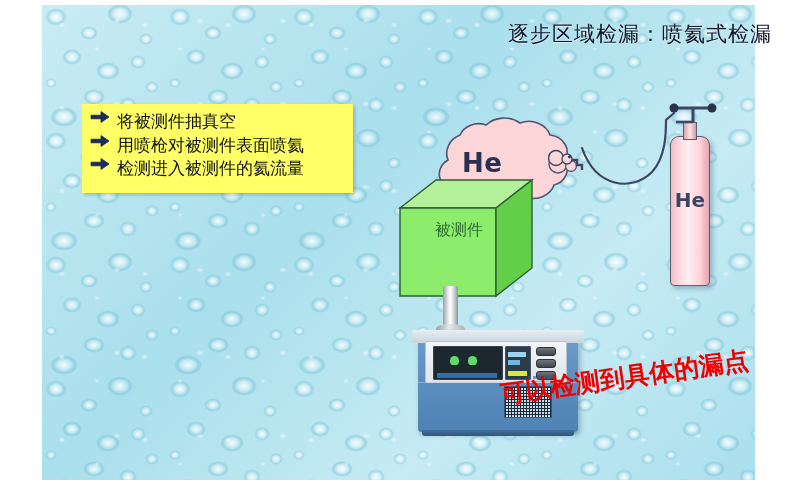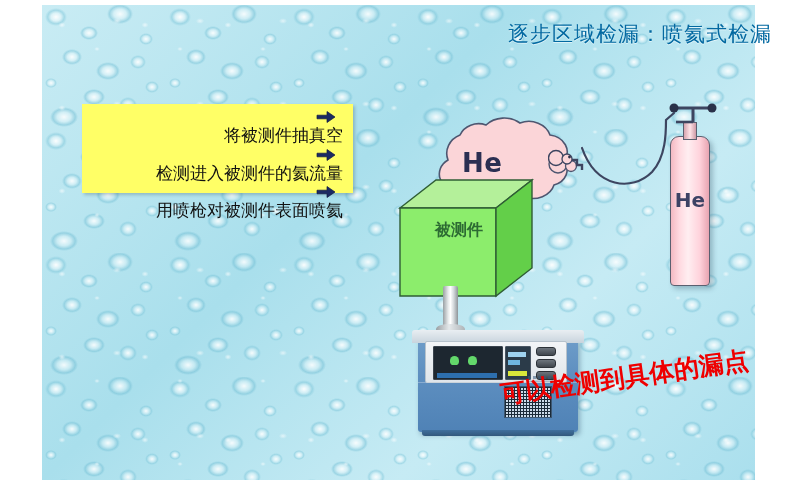--- a/index.html
+++ b/index.html
@@ -60,47 +60,46 @@
     pointer-events:none;
   }
 
   
   #title {
     position: absolute;
     left: 508px;
     top: 20px;
     font-size: 21px;
     letter-spacing: 1px;
-    color: #0369a1;
+    color: #0f172a;
     font-family: "DejaVu Sans", "Liberation Sans", sans-serif;
     white-space: nowrap;
     text-shadow: 0 1px 0 rgba(255,255,255,.55);
   }
 
   
   .ybox {
     position: absolute;
     background: #ffff66;
     box-shadow: 2px 2px 3px rgba(60,90,100,.30);
     padding: 6px 10px 8px 8px;
     box-sizing: border-box;
   }
   #box-steps { left: 82px; top: 104px; width: 271px; height: 89px; }
   #box-adv   { left: 82px; top: 232px; width: 273px; height: 89px; }
 
   .blist { list-style: none; margin: 0; padding: 0; }
   .blist li {
     display: flex;
-    align-items: flex-end;
+    align-items: flex-start;
     font-size: 17px;
     color: #101010;
     line-height: 1.33;
     margin: 0 0 1px 0;
     white-space: nowrap;
-    flex-direction: column;
   }
   .arrow {
     flex: 0 0 auto;
     width: 20px;
     height: 14px;
     margin-right: 7px;
     position: relative;
   }
   .arrow svg { display: block; }
 
@@ -136,21 +135,21 @@
   #cube { position: absolute; left: 398px; top: 178px; width: 166px; height: 122px; }
   #cube-label {
     position: absolute;
     left: 428px;
     top: 220px;
     width: 62px;
     font-size: 16px;
     color: #2d6b33;
     text-align: center;
     line-height: 1.28;
-    font-weight: bold;
+    font-weight: normal;
   }
 
   
   #stand {
     position: absolute;
     left: 443px;
     top: 286px;
     width: 15px;
     height: 46px;
     background: linear-gradient(to right,#9aa0a4 0%,#e8ebec 35%,#ffffff 50%,#d2d7da 72%,#8e9498 100%);
@@ -287,29 +286,29 @@
           </svg>
         </span>
         <span>将被测件抽真空</span>
       </li>
       <li>
         <span class="arrow">
           <svg width="20" height="14" viewBox="0 0 20 14">
             <path d="M1 5.2 L11 5.2 L11 1.5 L19 7 L11 12.5 L11 8.8 L1 8.8 Z" fill="#1b2a63" stroke="#0d1740" stroke-width="0.7"></path>
           </svg>
         </span>
-        <span>检测进入被测件的氦流量</span>
+        <span>用喷枪对被测件表面喷氦</span>
       </li>
       <li>
         <span class="arrow">
           <svg width="20" height="14" viewBox="0 0 20 14">
             <path d="M1 5.2 L11 5.2 L11 1.5 L19 7 L11 12.5 L11 8.8 L1 8.8 Z" fill="#1b2a63" stroke="#0d1740" stroke-width="0.7"></path>
           </svg>
         </span>
-        <span>用喷枪对被测件表面喷氦</span>
+        <span>检测进入被测件的氦流量</span>
       </li>
     </ul>
   </div>
 
 
   <div id="cloud">
     <svg width="182" height="122" viewBox="0 0 182 122">
       <g fill="#fbd5d8" stroke="#4e5670" stroke-width="1.6">
         <path d="M44,48
                  a22,20 0 0 1 12,-25

